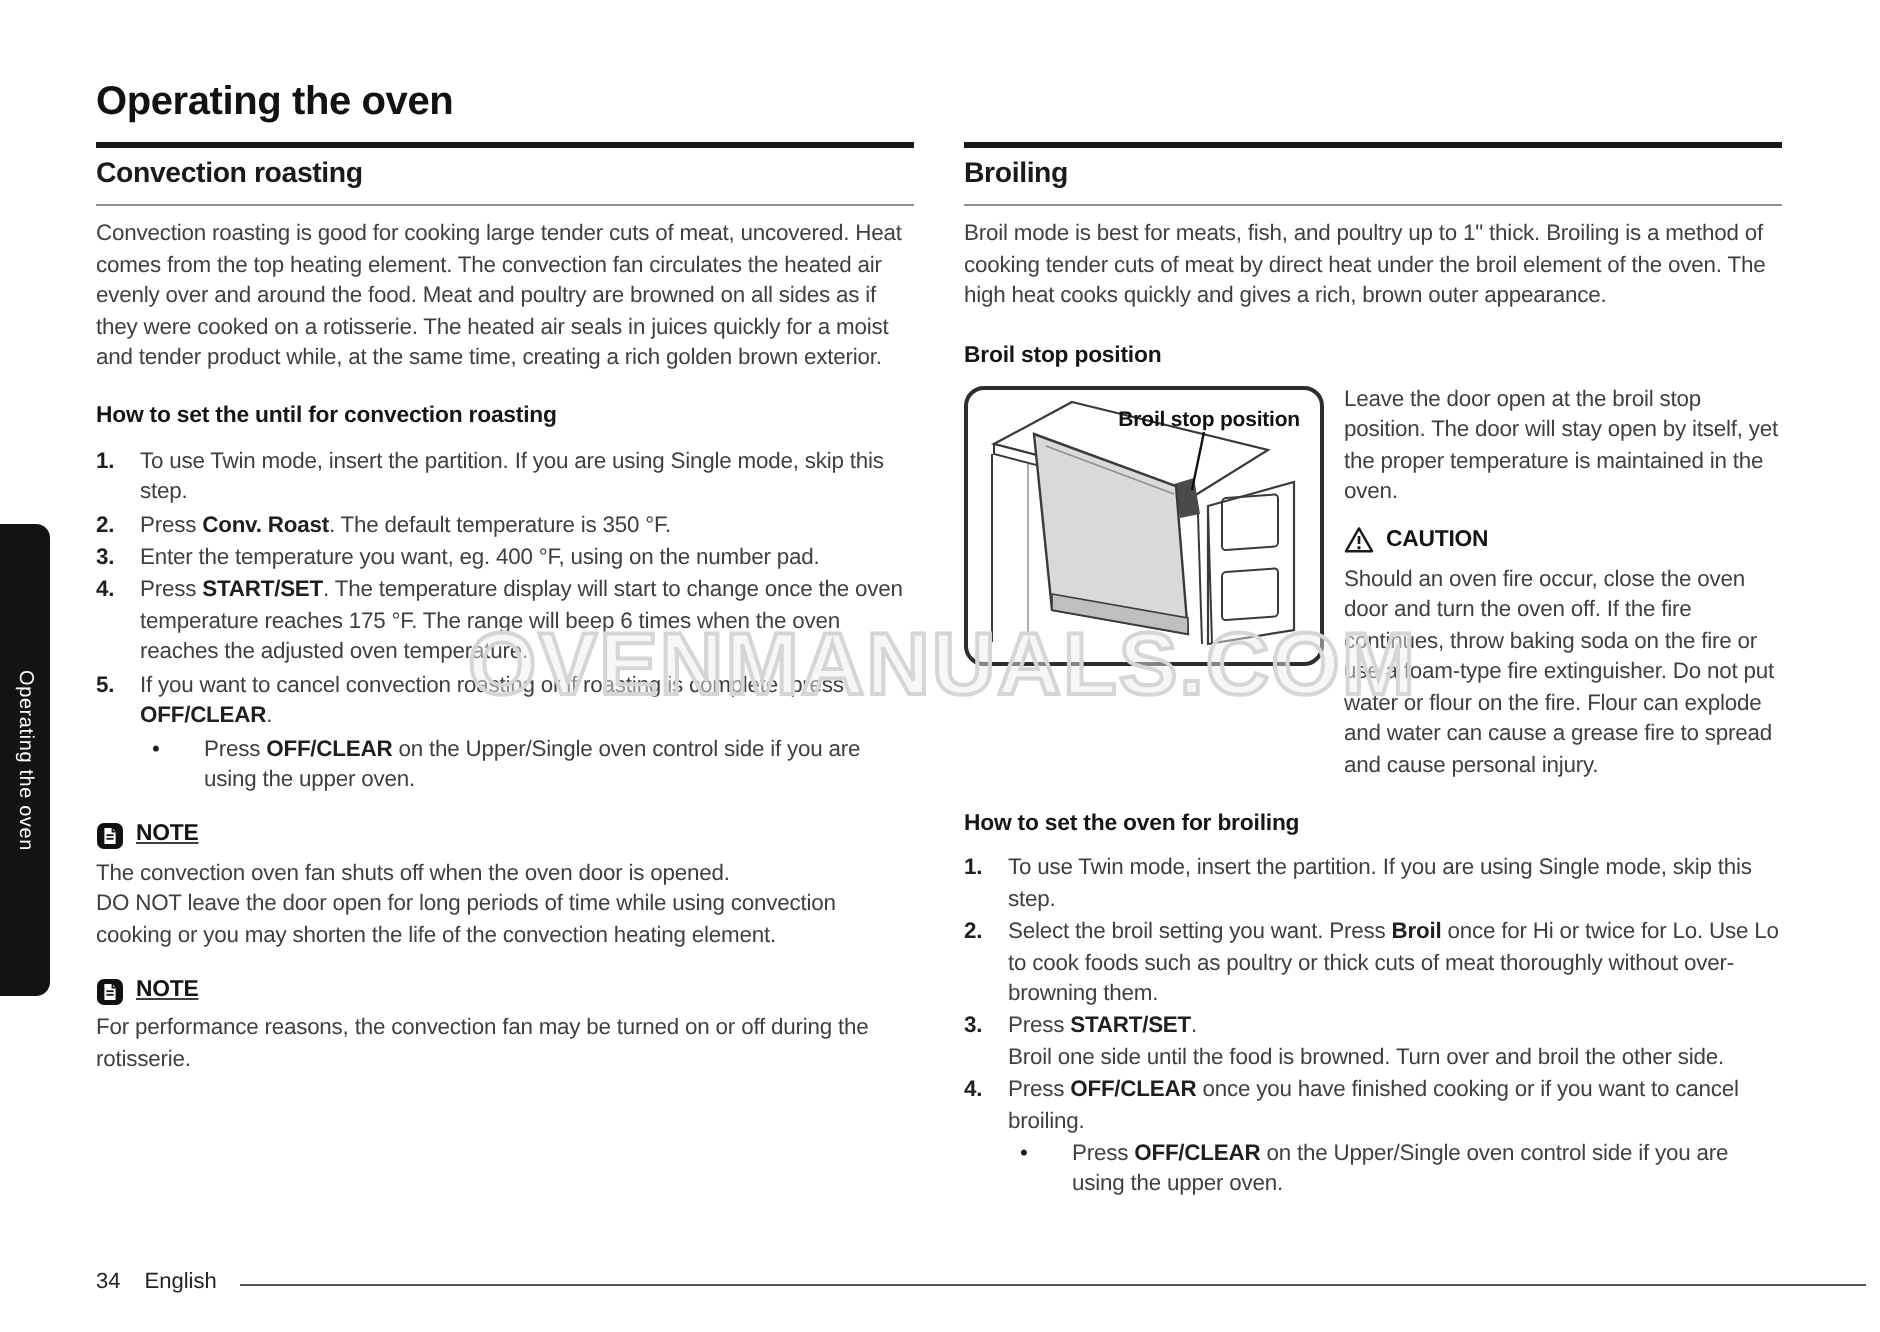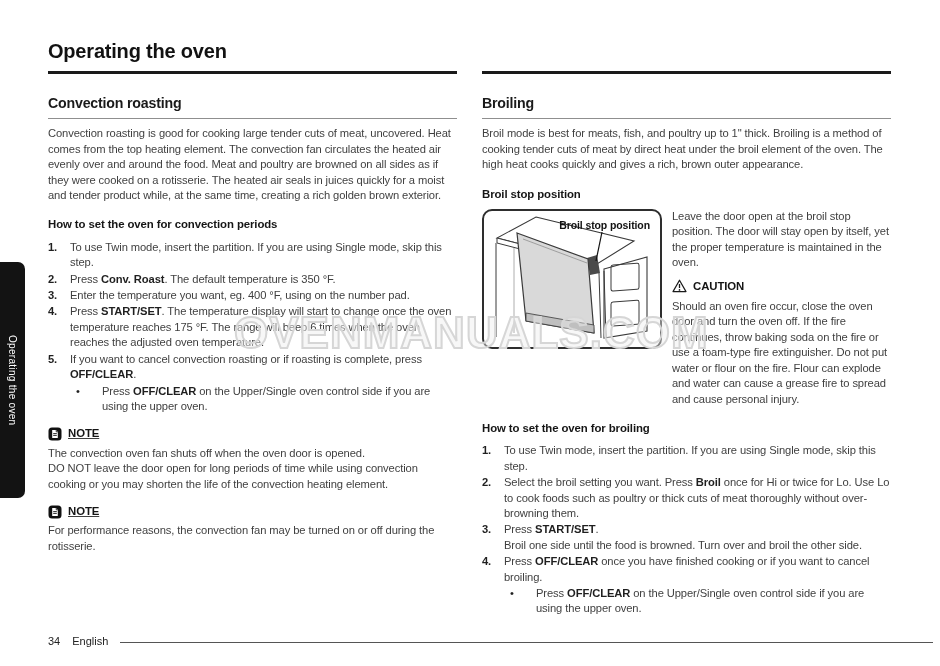--- a/index.html
+++ b/index.html
@@ -6,21 +6,21 @@
   body{width:940px;height:666px;background:#ffffff;font-family:"Liberation Sans",sans-serif;position:relative;overflow:hidden;color:#3f3f3f;}
   .page{position:absolute;inset:0;border-radius:16px;}
 
   
   .doc-title{position:absolute;left:48px;top:40px;font-size:20px;font-weight:700;color:#121212;letter-spacing:-0.2px;}
   .rule-thick{position:absolute;top:71px;height:3px;background:#1a1a1a;}
   .rule-left{left:48px;width:409px;}
   .rule-right{left:482px;width:409px;}
 
   
-  .col{position:absolute;top:94px;width:409px;font-size:11.2px;line-height:15.4px;letter-spacing:-0.1px;}
+  .col{position:absolute;top:78px;width:409px;font-size:11.2px;line-height:15.4px;letter-spacing:-0.1px;}
   .col-left{left:48px;}
   .col-right{left:482px;}
 
   h2.sec{font-size:14.2px;font-weight:700;color:#1a1a1a;margin:0 0 7px 0;padding:2px 0 7px 0;border-bottom:1px solid #8f8f8f;letter-spacing:-0.2px;}
   .para{margin:0 0 12px 0;}
   h3.sub-head{font-size:11.4px;font-weight:700;color:#161616;margin:14px 0 7px 0;}
 
   .steps{}
   .step{display:flex;margin:0 0 1px 0;}
   .step-num{width:22px;flex-shrink:0;font-weight:700;color:#1f1f1f;}
@@ -60,21 +60,21 @@
 
 <div class="page">
 
   <div class="doc-title">Operating the oven</div>
   <div class="rule-thick rule-left"></div>
   <div class="rule-thick rule-right"></div>
 
   <div class="col col-left">
     <h2 class="sec">Convection roasting</h2>
     <p class="para">Convection roasting is good for cooking large tender cuts of meat, uncovered. Heat comes from the top heating element. The convection fan circulates the heated air evenly over and around the food. Meat and poultry are browned on all sides as if they were cooked on a rotisserie. The heated air seals in juices quickly for a moist and tender product while, at the same time, creating a rich golden brown exterior.</p>
-    <h3 class="sub-head">How to set the oven for convection periods</h3>
+    <h3 class="sub-head">How to set the until for convection roasting</h3>
 
     <div class="steps">
         <div class="step">
           <div class="step-num">1.</div>
           <div class="step-body"><span>To use Twin mode, insert the partition. If you are using Single mode, skip this step.</span></div>
         </div>
         <div class="step">
           <div class="step-num">2.</div>
           <div class="step-body"><span>Press </span><span class="b">Conv. Roast</span><span>. The default temperature is 350 °F.</span></div>
         </div>

